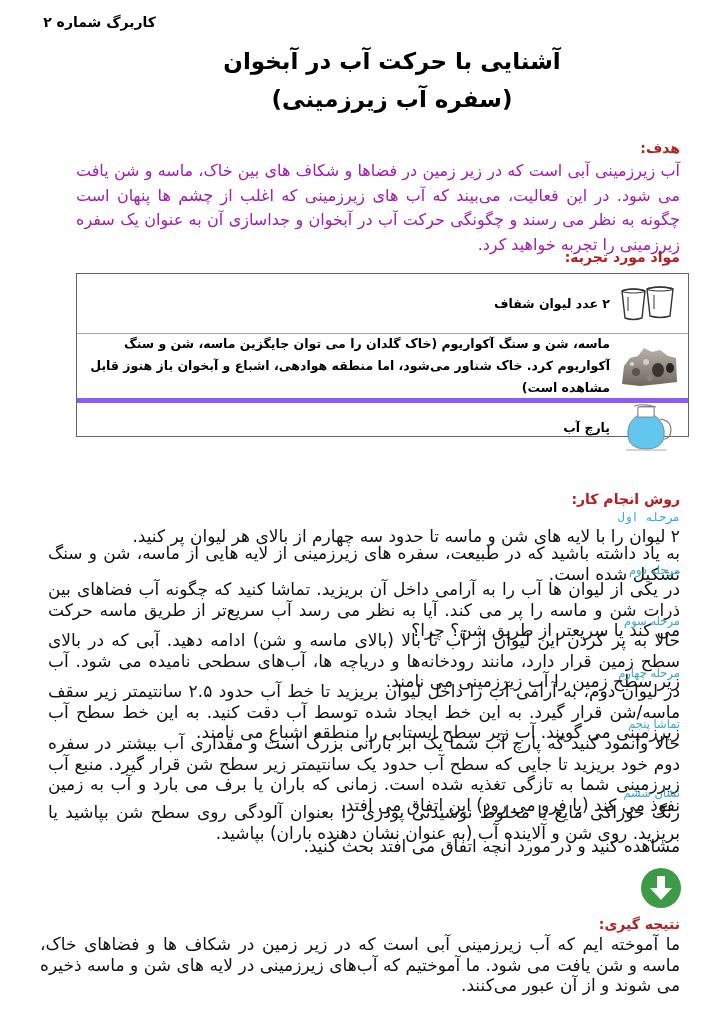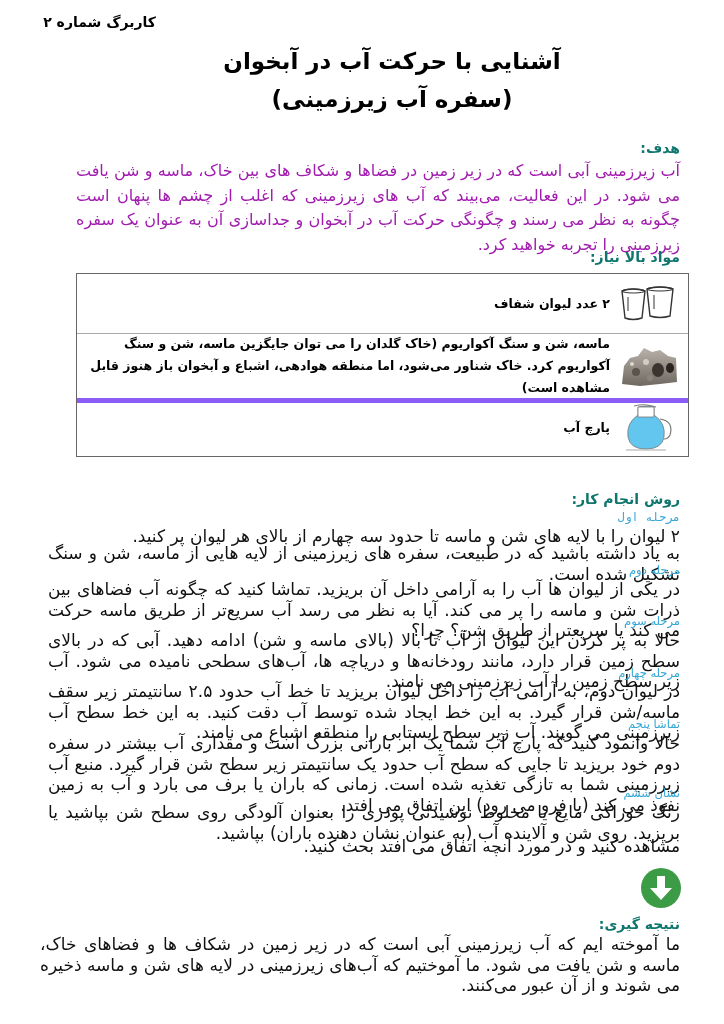--- a/index.html
+++ b/index.html
@@ -13,33 +13,33 @@
     left: 16px; top: 14px; width: 140px; direction: rtl; text-align: right;
     font-weight: bold; font-size: 14px; color: #000;
   }
   .title {
     left: 0; width: 724px; text-align: center; font-weight: bold;
     font-size: 23px; color: #000; line-height: 34px;
   }
   .t1 { top: 44px; left: 30px; }
   .t2 { top: 82px; left: 30px; }
   .heading {
-    right: 44px; font-weight: bold; font-size: 14px; color: #0f766e;
+    right: 44px; font-weight: bold; font-size: 14px; color: #b91c1c;
   }
   .para {
     right: 44px; width: 610px; font-size: 16px; line-height: 24.5px;
     text-align: justify; color: #a21caf;
   }
   .step-title { right: 44px; font-size: 11.5px; color: #33a6d6; }
   .step-text {
     right: 44px; width: 632px; font-size: 17px; line-height: 20.5px;
     text-align: justify; text-align-last: right; color: #111;
   }
   .table {
-    left: 76px; top: 273px; width: 613px; height: 184px;
+    left: 76px; top: 273px; width: 613px; height: 164px;
     border: 1.4px solid #666; box-sizing: border-box;
   }
   .row {
     position: absolute; left: 0; right: 0; display: flex; align-items: center;
     padding-right: 10px; box-sizing: border-box; gap: 10px;
   }
   .r1 { top: 0; height: 60px; border-bottom: 1px solid #aaa; }
   .r2 { top: 60px; height: 69px; border-bottom: 5px solid #8b5cf6; }
   .r3 { top: 127px; height: 53px; }
   .row-text { font-weight: bold; font-size: 12.5px; line-height: 22px; color: #000; }
@@ -53,21 +53,21 @@
 <body>
 
 <div class="abs sheet-label">کاربرگ شماره ۲</div>
 
 <div class="abs title t1">آشنایی با حرکت آب در آبخوان</div>
 <div class="abs title t2">(سفره آب زیرزمینی)</div>
 
 <div class="abs heading" style="top:140px;">هدف:</div>
 <div class="abs para" style="top:159px; width:604px;">آب زیرزمینی آبی است که در زیر زمین در فضاها و شکاف های بین خاک، ماسه و شن  یافت می شود. در این فعالیت، می‌بیند که آب های زیرزمینی که اغلب از چشم ها پنهان است چگونه به نظر می رسند و چگونگی حرکت آب در آبخوان و جداسازی آن به عنوان یک سفره زیرزمینی را تجربه خواهید کرد.</div>
 
-<div class="abs heading" style="top:249px;">مواد بالا نیاز:</div>
+<div class="abs heading" style="top:249px;">مواد مورد تجربه:</div>
 
 <div class="abs table">
   <div class="row r1">
     <span class="icon-box">
       <svg width="58" height="38" viewBox="0 0 58 38">
         <path d="M2 6 Q13 2 25 6 L22 33 Q13 36 5 33 Z" fill="#fff" stroke="#333" stroke-width="1.4"></path>
         <ellipse cx="13.5" cy="6" rx="11.5" ry="2" fill="none" stroke="#333" stroke-width="1"></ellipse>
         <line x1="8" y1="12" x2="8" y2="26" stroke="#333" stroke-width="1"></line>
         <path d="M27 4 Q40 0 53 4 L50 31 Q40 34 30 31 Z" fill="#fff" stroke="#333" stroke-width="1.4"></path>
         <ellipse cx="40" cy="4" rx="13" ry="2" fill="none" stroke="#333" stroke-width="1"></ellipse>

